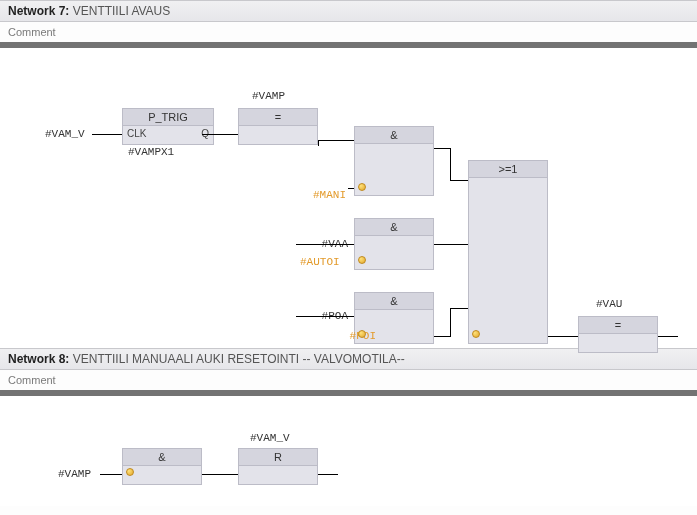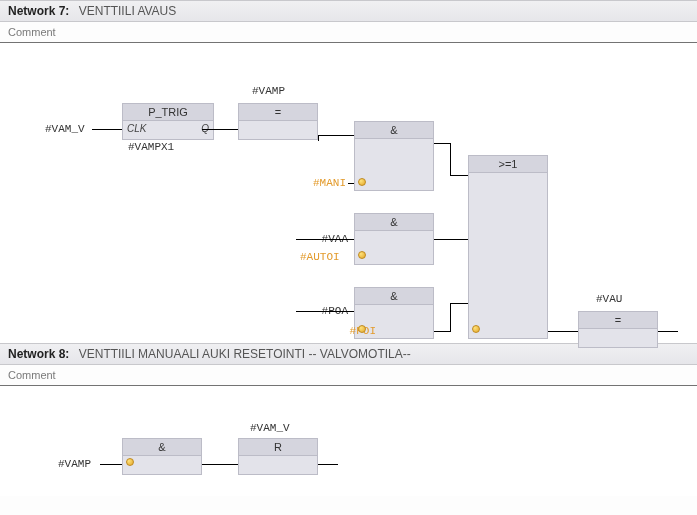--- a/index.html
+++ b/index.html
@@ -12,25 +12,25 @@
     width: 697px;
   }
   .network-header {
     background: linear-gradient(#f0f0f2, #e6e6ea);
     border-top: 1px solid #c8c8cc;
     border-bottom: 1px solid #c8c8cc;
     padding: 3px 8px;
     font-size: 12px;
   }
   .network-header b { font-weight: bold; color: #222; }
-  .network-header .title { color: #555; margin-left: 6px; text-align: center; }
+  .network-header .title { color: #555; margin-left: 0; text-align: center; }
   .comment-row {
     padding: 4px 8px;
     color: #7a7a7a;
-    border-bottom: 1px solid #737373;
+    border-bottom: 6px solid #737373;
     font-size: 11px;
   }
   .canvas {
     position: relative;
     background: #fff;
   }
   .block {
     position: absolute;
     background: #e3e3ea;
     border: 1px solid #bcbcc7;
@@ -61,21 +61,20 @@
     border: 1px solid #c08a1e;
   }
   .wire {
     position: absolute;
     background: #000;
   }
   .port-label {
     position: absolute;
     font-size: 10px;
     color: #444;
-    font-style: italic;
   }
 </style>
 </head>
 <body>
 
 <div class="network-header">
   <b>Network 7:</b>
   <span class="title">VENTTIILI AVAUS</span>
 </div>
 <div class="comment-row">Comment</div>
@@ -103,21 +102,21 @@
     <div class="block-body"></div>
   </div>
 
   <div class="wire" style="left:318px; top:92px; width:36px; height:1px;"></div>
   <div class="wire" style="left:318px; top:92px; width:1px; height:6px;"></div>
 
   <div class="block" style="left:354px; top:78px; width:80px; height:70px;">
     <div class="block-header">&amp;</div>
   </div>
 
-  <span class="small-label orange" style="left:306px; top:134px; text-align:right; width:40px;">#MANI</span>
+  <span class="small-label orange" style="left:306px; top:141px; text-align:right; width:40px;">#MANI</span>
   <div class="wire" style="left:348px; top:140px; width:6px; height:1px;"></div>
   <div class="pin-dot" style="left:358px; top:135px;"></div>
 
   <div class="wire" style="left:434px; top:100px; width:16px; height:1px;"></div>
   <div class="wire" style="left:450px; top:100px; width:1px; height:32px;"></div>
   <div class="wire" style="left:450px; top:132px; width:18px; height:1px;"></div>
 
   <div class="block" style="left:354px; top:170px; width:80px; height:52px;">
     <div class="block-header">&amp;</div>
   </div>

